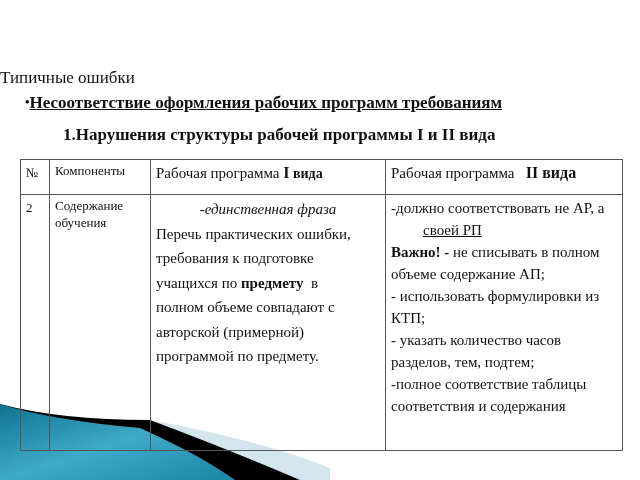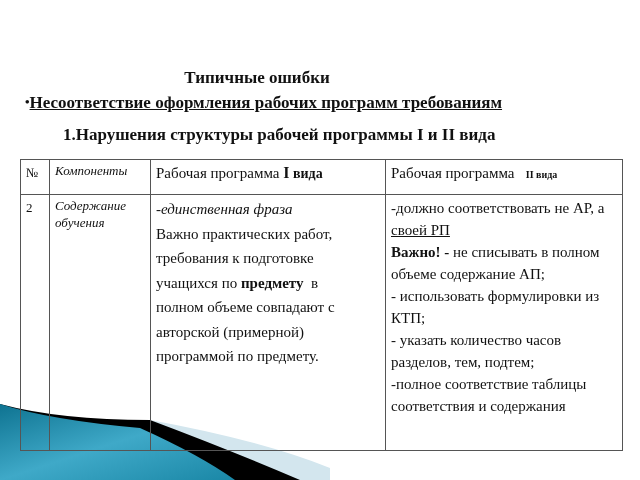--- a/index.html
+++ b/index.html
@@ -1,35 +1,35 @@
 <!DOCTYPE html>
 <html><head>
 <meta charset="utf-8">
 <style>
   html, body { margin:0; padding:0; }
   body { width:640px; height:480px; background:#ffffff; position:relative; overflow:hidden; font-family:"Liberation Serif", serif; color:#111; }
   .deco { position:absolute; left:0; top:0; width:640px; height:480px; pointer-events:none; }
-  .title { position:absolute; left:0; width:514px; text-align:center; top:68px; font-weight:bold; font-size:17px; }
+  .title { position:absolute; left:0; width:514px; text-align:left; top:68px; font-weight:normal; font-size:17px; }
   .bullet-line { position:absolute; left:25px; top:93px; font-weight:bold; font-size:17px; white-space:nowrap; }
   .bullet-line .txt { text-decoration:underline; }
   .bullet-line .dot { font-size:13px; position:relative; top:-2px; }
   .numbered { position:absolute; left:63px; top:125px; font-weight:bold; font-size:17px; white-space:nowrap; }
   table.main { position:absolute; left:20px; top:159px; border-collapse:collapse; font-size:15px; line-height:21px; }
   table.main td { border:1px solid #555; vertical-align:top; padding:2px 5px; }
   td.c1 { width:18px; font-size:13px; }
-  td.c2 { width:90px; font-size:13px; line-height:17px;font-style:italic; }
+  td.c2 { width:90px; font-size:13px; line-height:17px; }
   td.c3 { width:224px; }
   td.c4 { width:226px; line-height:22px; }
   tr.head td { height:30px; }
   tr.body td { height:251px; }
   .lg { font-size:16px; }
-  .italic { font-style:italic; }
+  .italic { font-style:italic;text-align:center; }
   .c3 .line { line-height:24.5px; }
   .b { font-weight:bold; }
-  .u { text-decoration:underline; }
+  .u { text-decoration:underline;margin-left:32px; }
 </style>
 </head>
 <body>
 
 <svg class="deco" viewBox="0 0 640 480">
   <defs>
     <linearGradient id="tg" x1="0" y1="0" x2="1" y2="1">
       <stop offset="0" stop-color="#0e7391"></stop>
       <stop offset="0.5" stop-color="#3fa9c8"></stop>
       <stop offset="1" stop-color="#1a87a6"></stop>
@@ -43,28 +43,28 @@
 <div class="title">Типичные ошибки</div>
 <div class="bullet-line"><span class="dot">•</span><span class="txt">Несоответствие оформления рабочих программ требованиям</span></div>
 <div class="numbered">1.Нарушения структуры рабочей программы I и  II вида</div>
 
 <table class="main">
   <tbody>
       <tr class="head">
     <td class="c1">№</td>
     <td class="c2">Компоненты</td>
     <td class="c3"><span>Рабочая программа </span><span class="b lg">I</span><span class="b" style="font-size:14px"> вида</span></td>
-    <td class="c4"><span style="white-space:pre">Рабочая программа   </span><span class="b" style="font-size:10px">II вида</span></td>
+    <td class="c4"><span style="white-space:pre">Рабочая программа   </span><span class="b" style="font-size:16px">II вида</span></td>
   </tr>
   <tr class="body">
     <td class="c1">2</td>
     <td class="c2">Содержание обучения</td>
     <td class="c3">
       <div class="line italic">-единственная фраза</div>
-      <div class="line">Важно практических работ,</div>
+      <div class="line">Перечь практических ошибки,</div>
       <div class="line">требования к подготовке</div>
       <div class="line"><span>учащихся по </span><span class="b">предмету</span><span style="white-space:pre">  в</span></div>
       <div class="line">полном объеме совпадают с</div>
       <div class="line">авторской (примерной)</div>
       <div class="line">программой по предмету.</div>
     </td>
     <td class="c4">
       <div><span>-должно соответствовать не АР, а </span><span class="u">своей РП</span></div>
       <div><span class="b">Важно! -</span><span> не списывать в полном объеме содержание АП;</span></div>
       <div>- использовать формулировки из КТП;</div>

